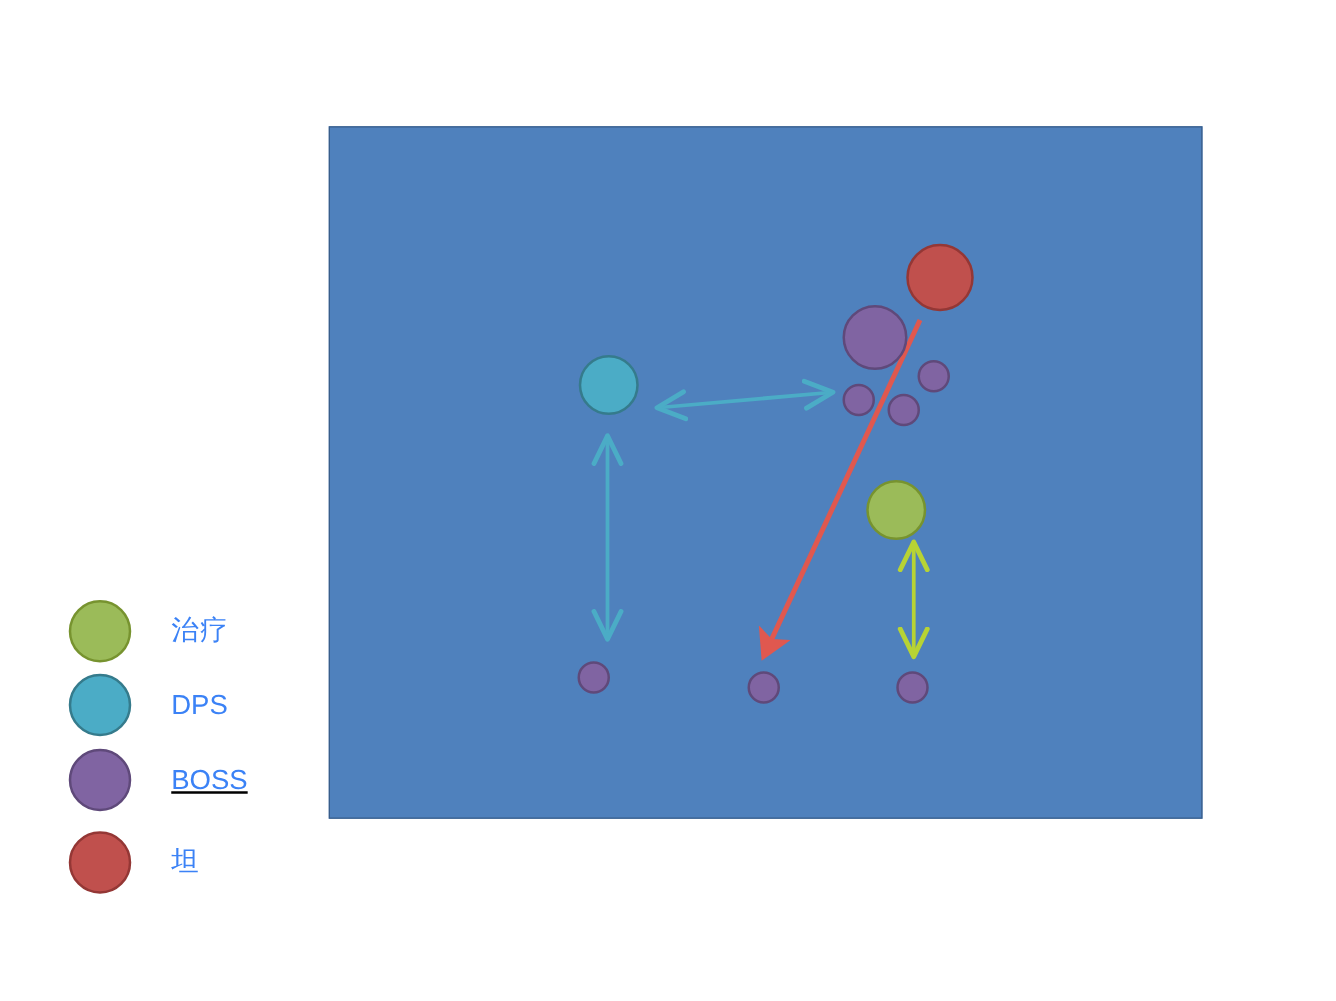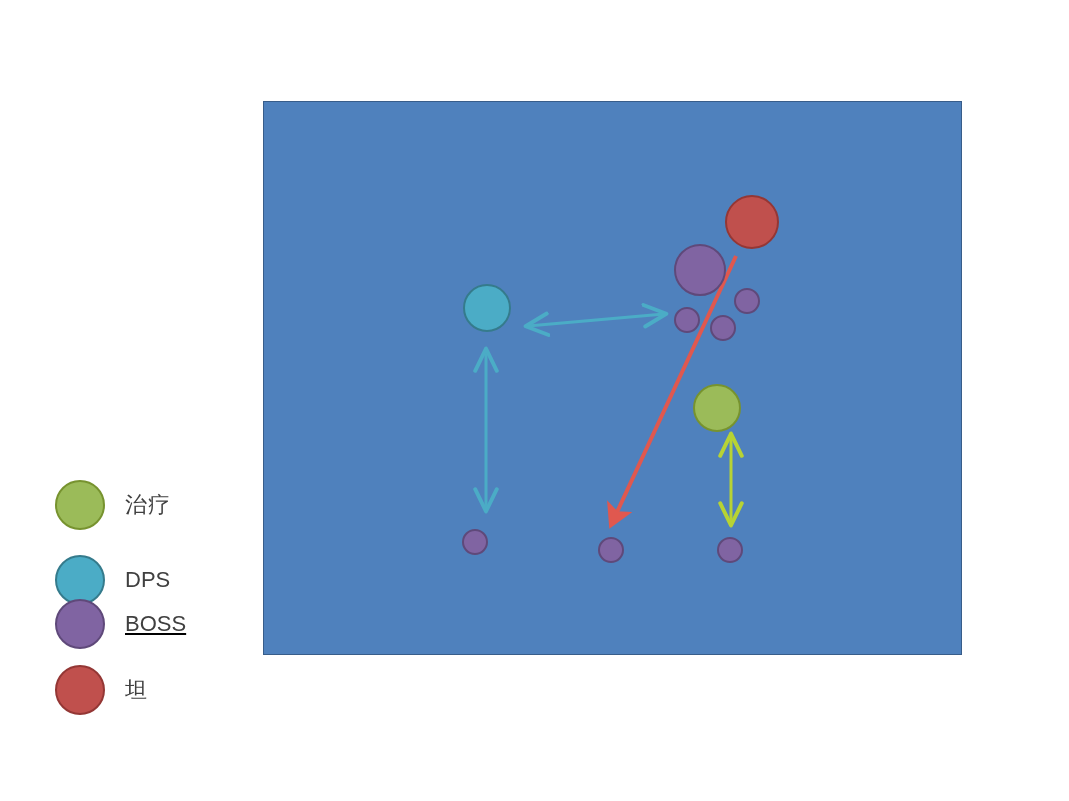--- a/index.html
+++ b/index.html
@@ -33,23 +33,23 @@
     align-items: center;
   }
   .legend-swatch {
     width: 50px;
     height: 50px;
     border-radius: 50%;
     box-sizing: border-box;
     flex: 0 0 auto;
   }
   .legend-label {
-    margin-left: 20px;
+    margin-left: 32px;
     font-size: 22px;
-    color: #404040;
+    color: #3b82f6;
     line-height: 1;
     white-space: nowrap;
   }
   .legend-label.cjk {
     font-family: "DejaVu Sans", "Liberation Sans", sans-serif;
     letter-spacing: 1px;
   }
 
   
   #arena {
@@ -79,21 +79,21 @@
 </head>
 <body>
 
 <div id="page">
 
   <div id="legend">
     <div class="legend-row" style="top:9px;">
       <div class="legend-swatch" style="background:#9BBB59;border:2px solid #77932F;"></div>
       <div class="legend-label cjk">治疗</div>
     </div>
-    <div class="legend-row" style="top:84px;text-align:right;">
+    <div class="legend-row" style="top:68px;text-align:right;">
       <div class="legend-swatch" style="background:#4BACC6;border:2px solid #357B8C;"></div>
       <div class="legend-label">DPS</div>
     </div>
     <div class="legend-row" style="top:128px;text-decoration:underline;">
       <div class="legend-swatch" style="background:#8064A2;border:2px solid #5F497A;"></div>
       <div class="legend-label">BOSS</div>
     </div>
     <div class="legend-row" style="top:194px;">
       <div class="legend-swatch" style="background:#C0504D;border:2px solid #943735;"></div>
       <div class="legend-label cjk">坦</div>

